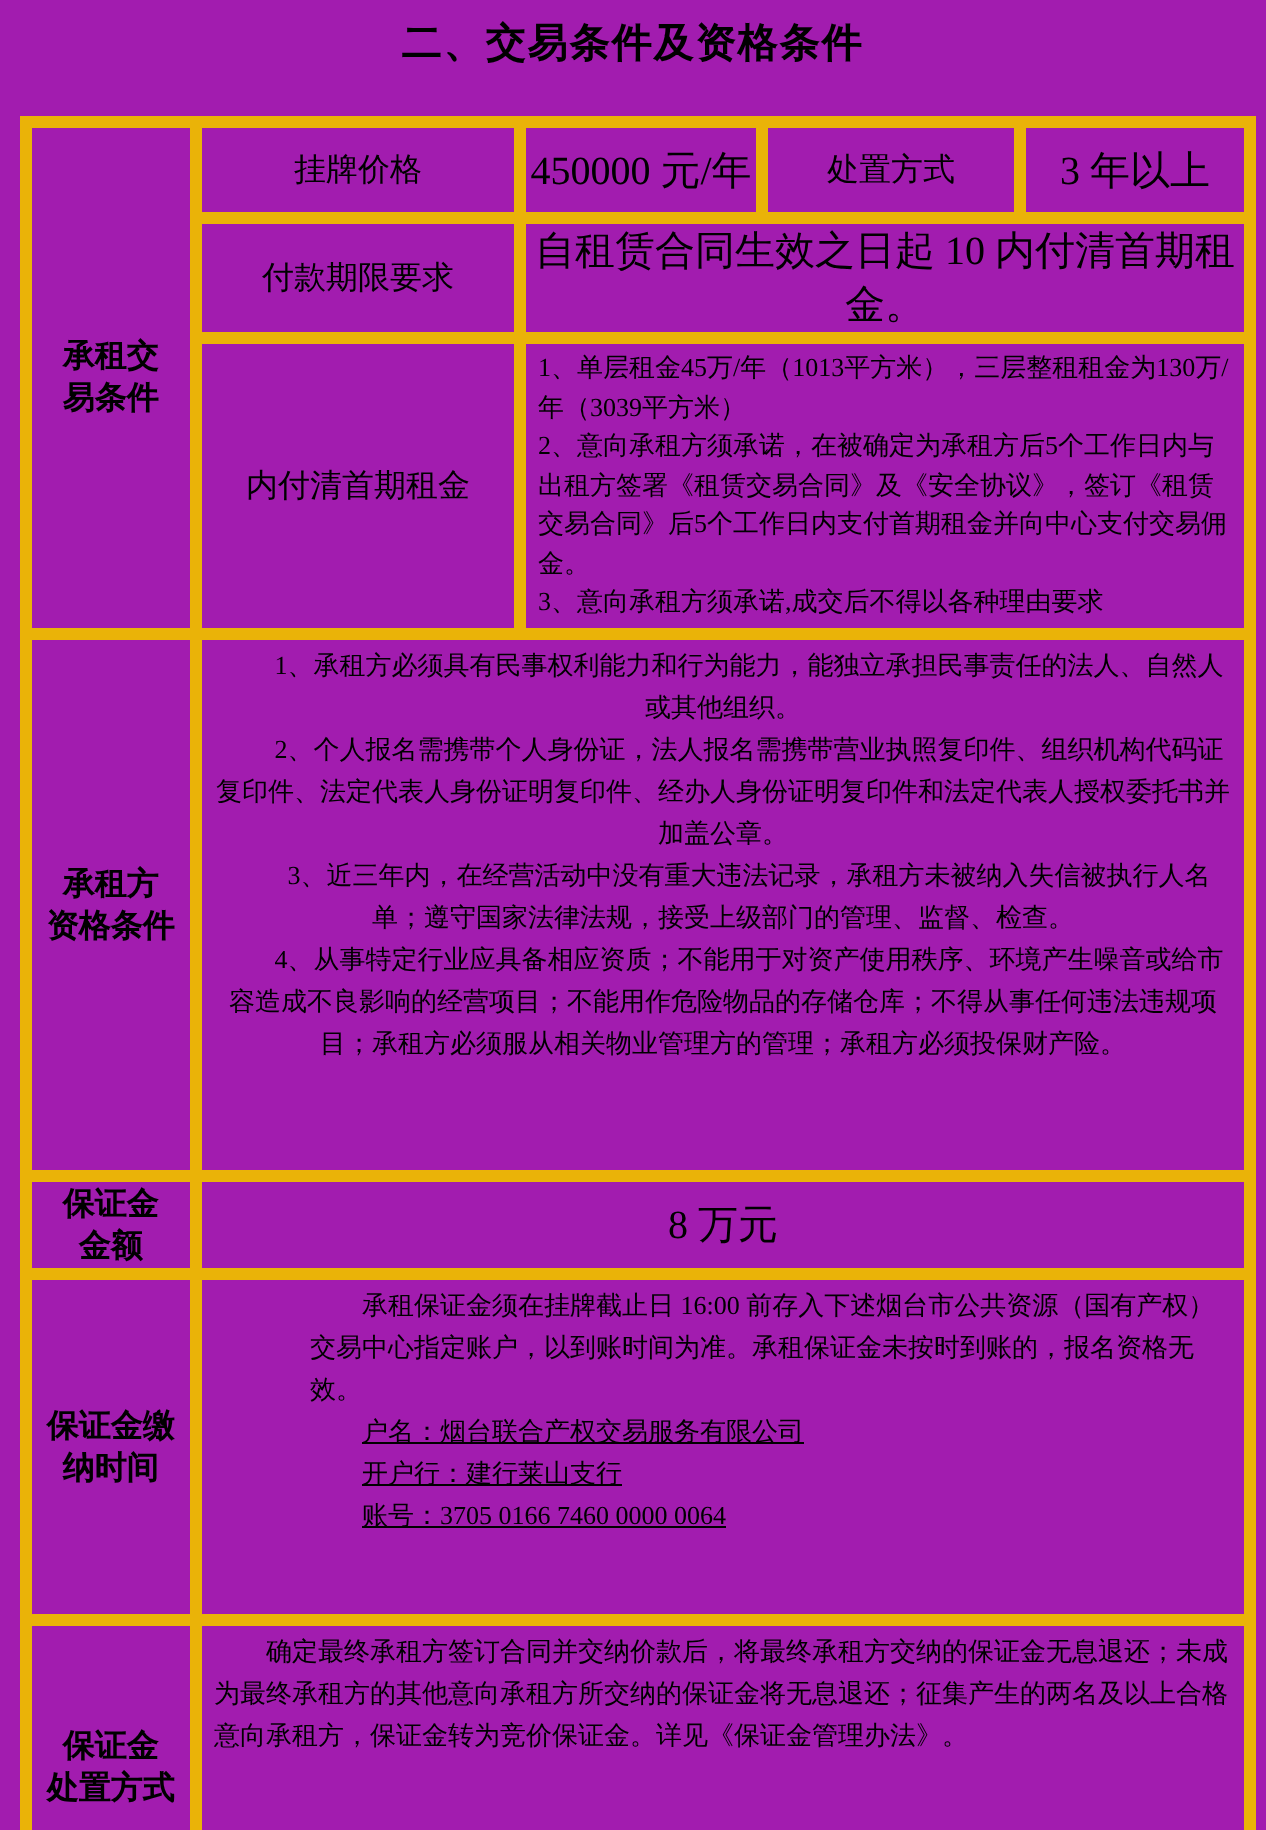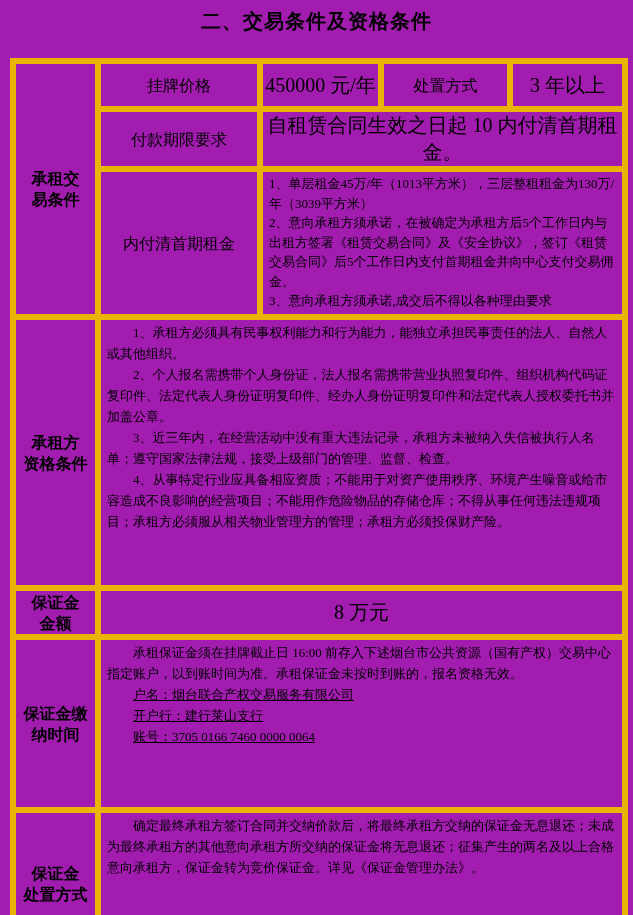--- a/index.html
+++ b/index.html
@@ -59,26 +59,26 @@
     font-size: 13px;
     line-height: 21px;
     word-break: break-all;
   }
   .clip p { margin: 0; }
   .indent { text-indent: 2em; }
   .acct { padding-left: 2em; text-decoration: underline; }
   .tight { line-height: 19.5px; }
   .h-other { height: 138px; }
   .h-qual  { height: 260px; }
-  .h-pay   { height: 163px; }
+  .h-pay   { height: 163px; margin-left: 48px; }
   .h-disp  { height: 138px; }
   tr.rA td { height: 42px; }
   tr.rB td { height: 43px; }
   tr.rC td { height: 142px; }
-  tr.rD td { height: 265px; }
+  tr.rD td { height: 265px; text-align: center; }
   tr.rE td { height: 43px; }
   tr.rF td { height: 167px; }
   tr.rG td { height: 142px; }
 </style>
 </head>
 <body>
 
 <div class="page">
 
   <h1 class="title">二、交易条件及资格条件</h1>

